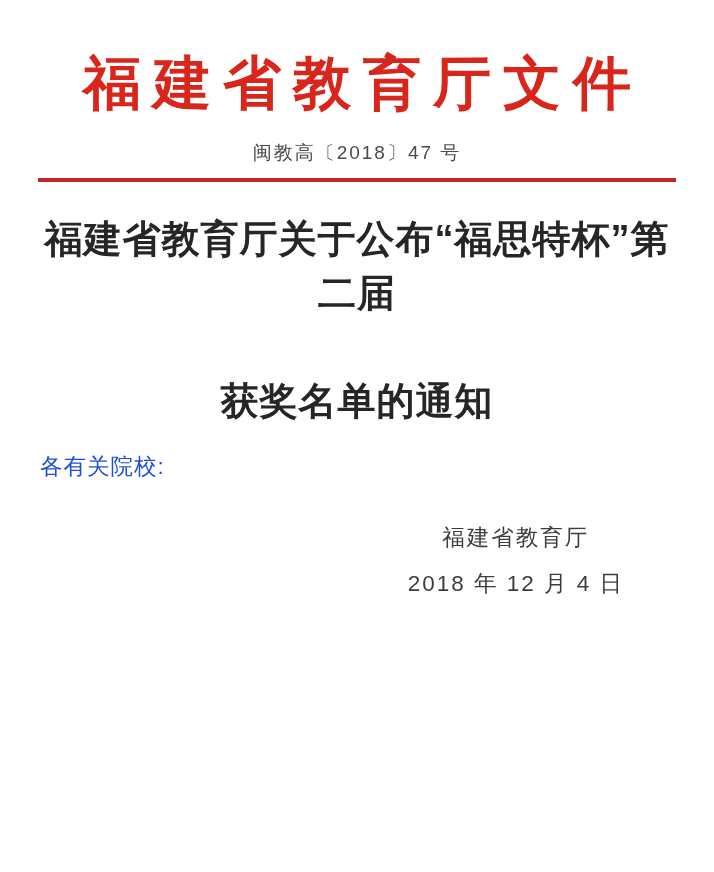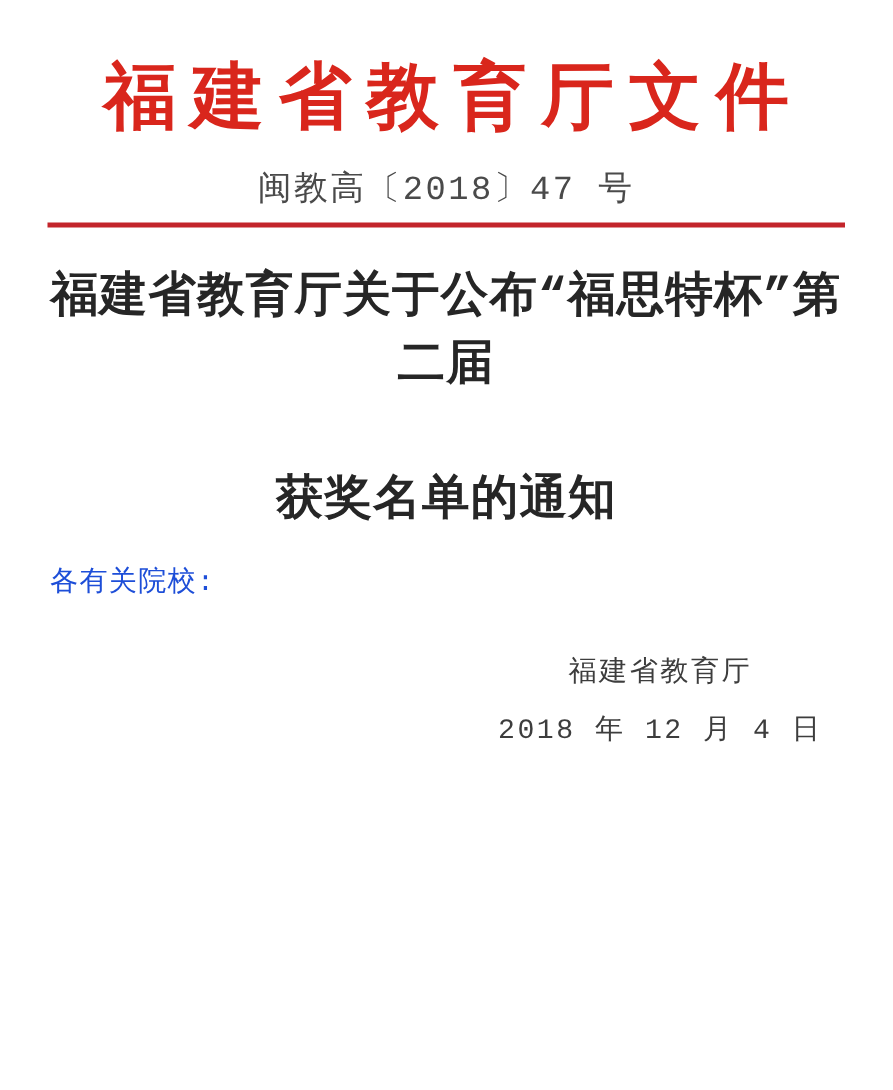--- a/index.html
+++ b/index.html
@@ -6,39 +6,39 @@
     margin: 0;
     padding: 0;
     background: #ffffff;
   }
   .page {
     position: relative;
     width: 714px;
     height: 872px;
     background: #ffffff;
     overflow: hidden;
-    font-family: Liberation Mono, monospace;
+    font-family: Liberation Sans, sans-serif;
     color: #3a3a3a;
   }
   .org-title {
     margin: 0;
     padding-top: 42px;
     text-align: center;
     font-size: 58px;
     line-height: 82px;
     font-weight: 700;
     color: #d9261c;
     letter-spacing: 12px;
     text-indent: 12px; 
     white-space: nowrap;
   }
   .doc-number {
     margin-top: 16px;
     text-align: center;
-    font-size: 27px;
+    font-size: 19px;
     line-height: 26px;
     color: #4a4a4a;
     letter-spacing: 2px;
   }
   .red-rule {
     margin: 12px 38px 0 38px;
     height: 4px;
     background: #c3252b;
   }
   .subject {
@@ -61,21 +61,21 @@
   }
   .paragraph {
     margin-top: 0;
     text-indent: 2em;
     text-align: justify;
     letter-spacing: 0.5px;
   }
   .signature {
     margin-top: 26px;
     margin-left: auto;
-    margin-right: 56px;
+    margin-right: 90px;
     width: -moz-fit-content;
     width: fit-content;
     text-align: center;
     font-size: 22.5px;
     line-height: 46px;
     color: #3d3d3d;
     letter-spacing: 2px;
   }
 </style>
 </head>

